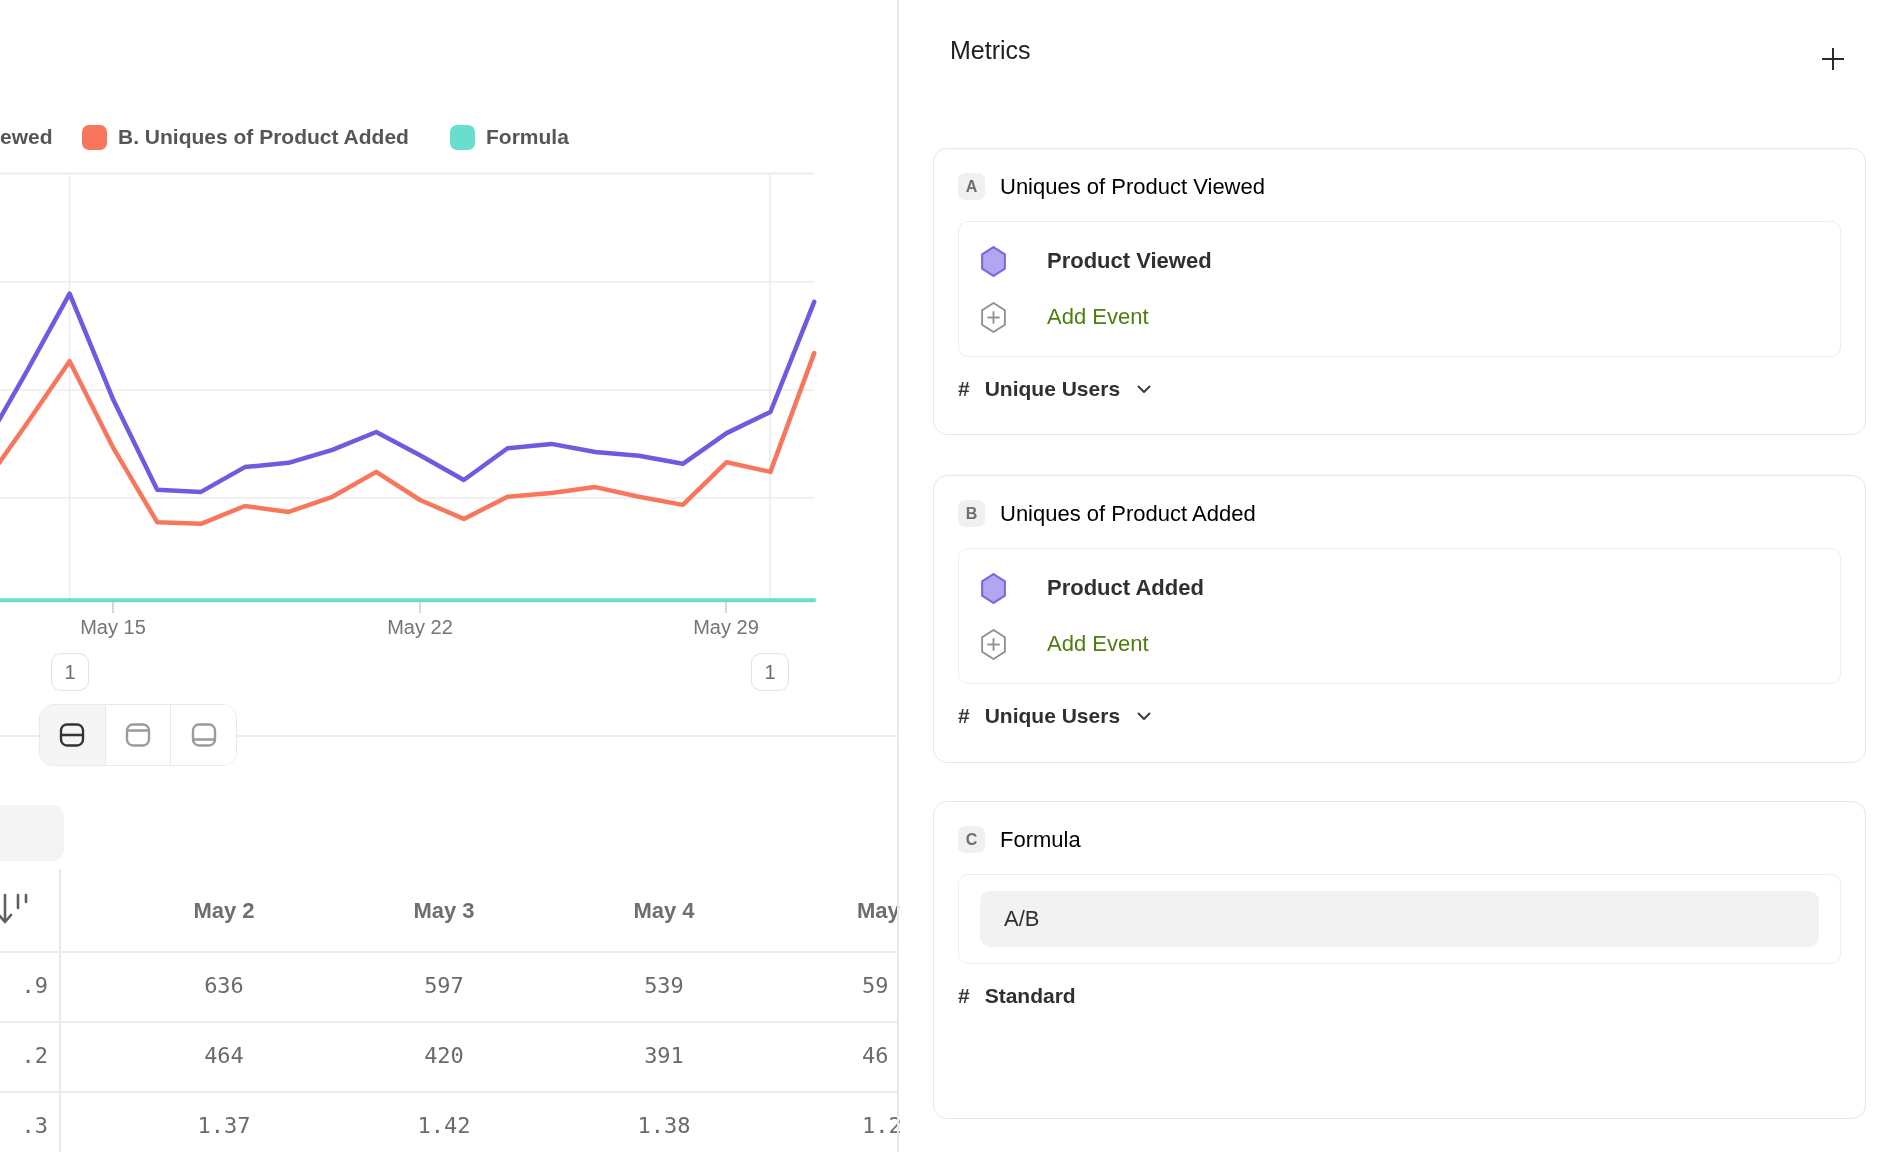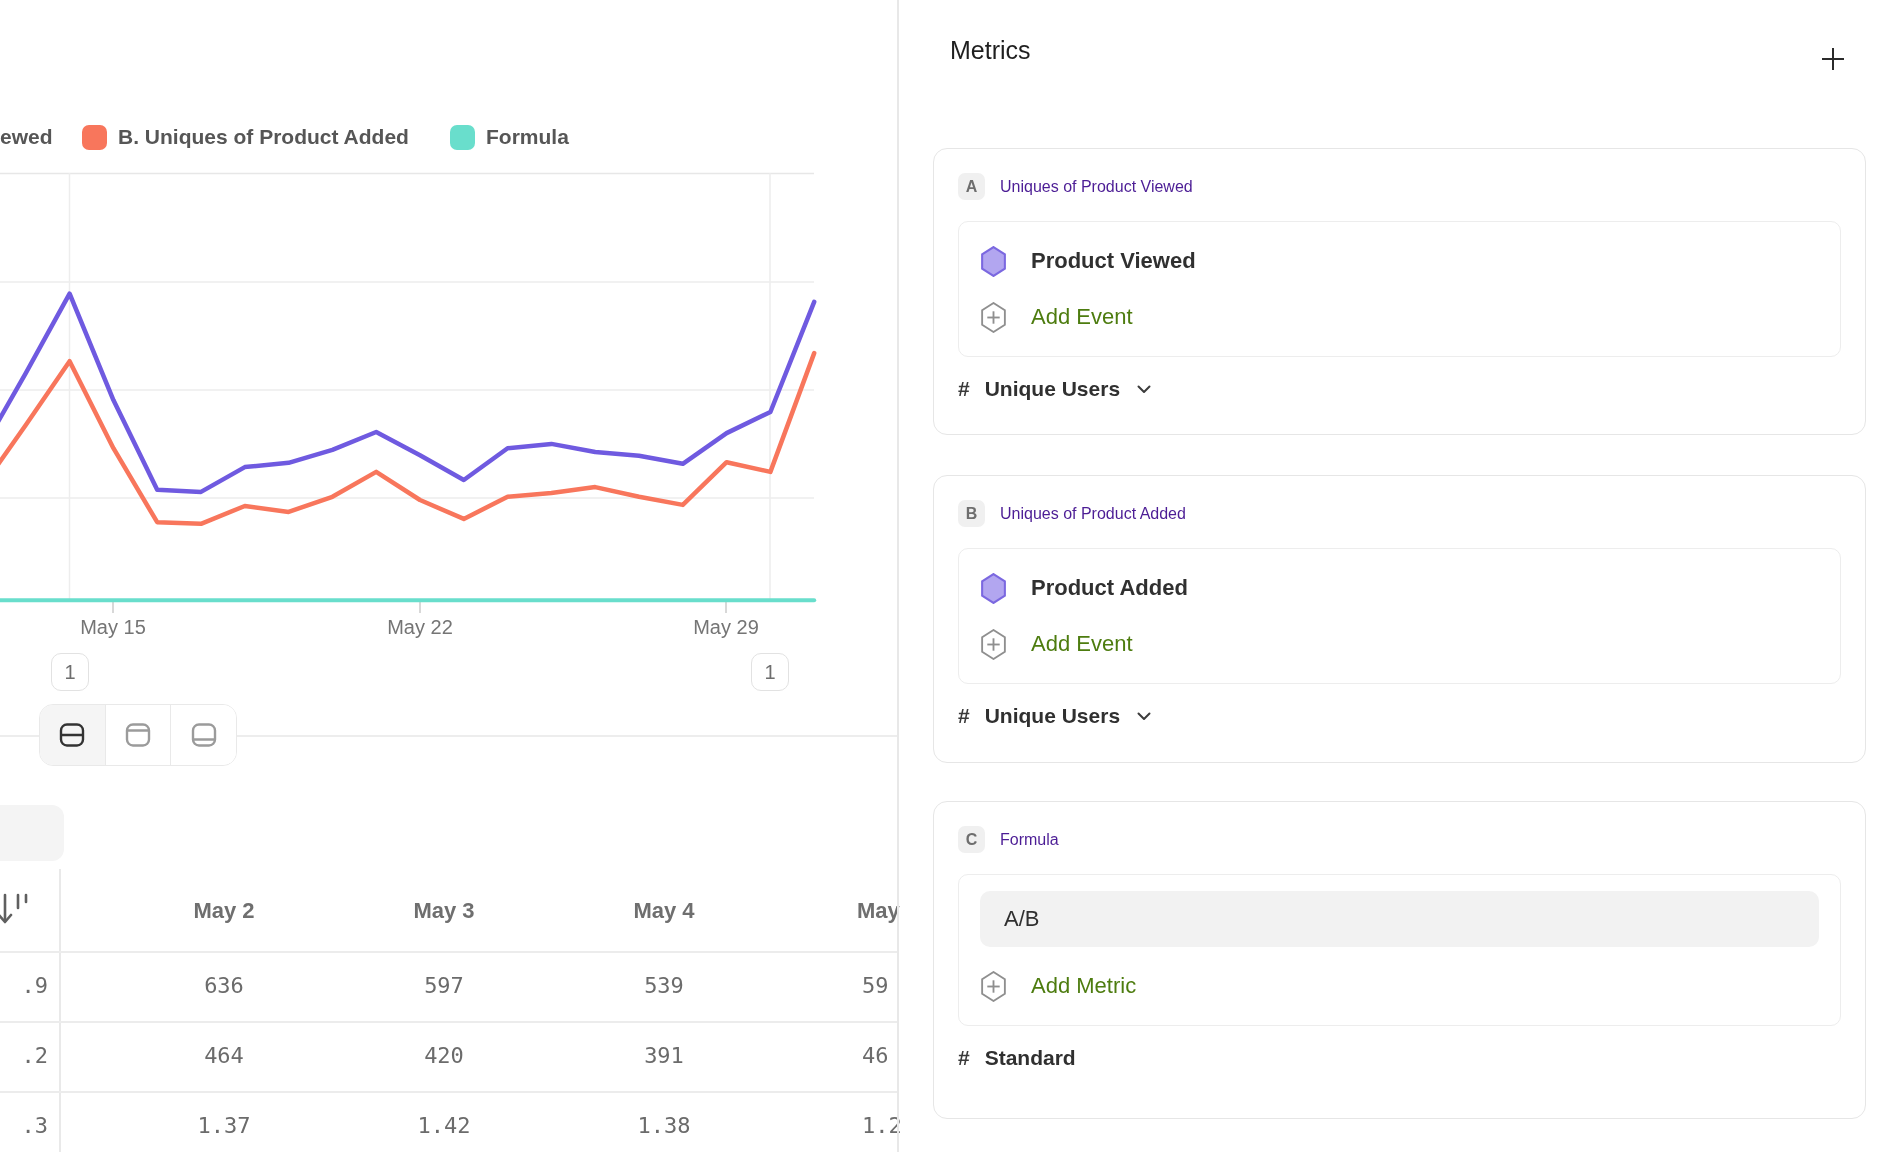--- a/index.html
+++ b/index.html
@@ -68,23 +68,23 @@
 
   .card { position:absolute; left:933px; width:933px; background:#fff;
     border:1.5px solid #e6e6e6; border-radius:14px; padding:24px; }
   .card-a { top:148px; height:287px; }
   .card-b { top:475px; height:288px; }
   .card-c { top:801px; height:318px; }
   .card-head { display:flex; align-items:center; gap:15px; }
   .badge { width:27px; height:27px; background:#f0f0f0; border-radius:7px;
     display:flex; align-items:center; justify-content:center;
     font-size:16px; font-weight:700; color:#6e6e6e; flex:0 0 auto; }
-  .card-title { font-size:16px; color:#4c1d95; }
+  .card-title { font-size:22px; color:#000000; }
   .inner { margin-top:21px; border:1.5px solid #ededed; border-radius:10px; padding:16px 21px; }
-  .inner-row { display:flex; align-items:center; gap:24px; height:46px; cursor:pointer; }
+  .inner-row { display:flex; align-items:center; gap:40px; height:46px; cursor:pointer; }
   .inner-row + .inner-row { margin-top:10px; }
   .event-name { font-size:22px; font-weight:600; color:#303030; }
   .add-label { font-size:22px; color:#4d7c0f; }
   .formula-field { background:#f2f2f2; border-radius:10px; height:56px; display:flex;
     align-items:center; padding-left:24px; font-size:22px; color:#303030; cursor:text; }
   .measure-row { margin-top:20px; display:flex; align-items:center; gap:15px; cursor:pointer; }
   .hash { font-size:21px; font-weight:600; color:#3a3a3a; }
   .measure-label { font-size:21px; font-weight:600; color:#303030; }
   .chev { margin-left:2px; display:flex; align-items:center; }
 </style>
@@ -263,28 +263,20 @@
     </div>
   </div>
 
   <div class="card card-c">
     <div class="card-head">
       <span class="badge">C</span>
       <span class="card-title">Formula</span>
     </div>
     <div class="inner">
       <div class="formula-field">A/B</div>
-      <div class="inner-row" style="margin-top:16px">
-        <svg width="27" height="31" viewBox="0 0 26 30">
-          <polygon points="13,1 24,8 24,22 13,29 2,22 2,8" fill="none" stroke="#8f8f8f" stroke-width="1.8"></polygon>
-          <line x1="13" y1="9" x2="13" y2="21" stroke="#8f8f8f" stroke-width="1.8"></line>
-          <line x1="7" y1="15" x2="19" y2="15" stroke="#8f8f8f" stroke-width="1.8"></line>
-        </svg>
-        <span class="add-label">Add Metric</span>
-      </div>
     </div>
     <div class="measure-row">
       <span class="hash">#</span>
       <span class="measure-label">Standard</span>
     </div>
   </div>
 
 </div>
 
 </body></html>

